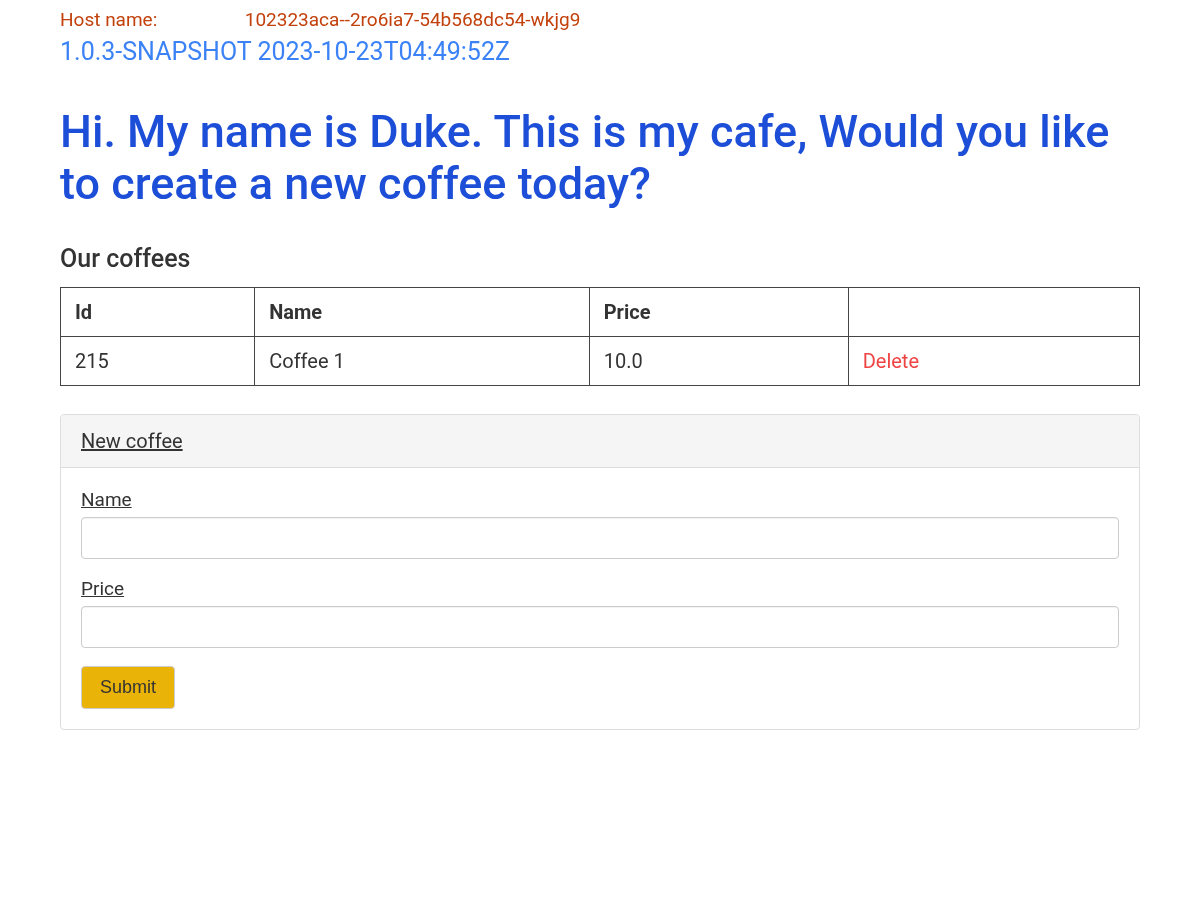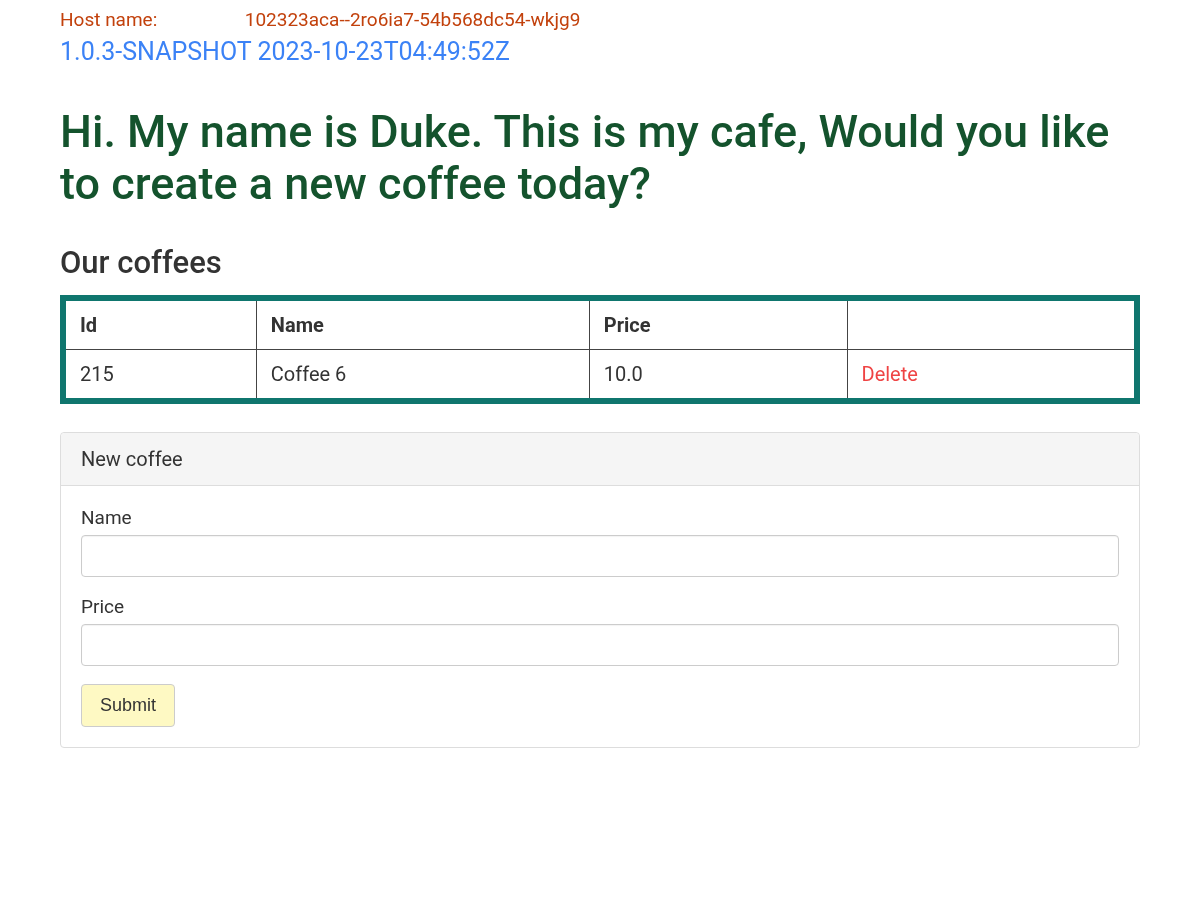--- a/index.html
+++ b/index.html
@@ -25,34 +25,34 @@
       width: 180px;
     }
     .version-row {
       color: #3b82f6;
       font-size: 25px;
       margin-bottom: 40px;
     }
     h1.page-title {
       font-size: 45px;
       font-weight: 500;
-      color: #14532d;
+      color: #1d4ed8;
       line-height: 1.15;
       margin-bottom: 34px;
     }
     h2.section-title {
-      font-size: 31px;
+      font-size: 25px;
       font-weight: 500;
       color: #333;
       margin-bottom: 14px;
     }
     table.coffee-table {
       width: 100%;
       border-collapse: collapse;
-      border: 6px solid #0f766e;
+      border: 1px solid #0f766e;
       margin-bottom: 28px;
     }
     table.coffee-table th,
     table.coffee-table td {
       border: 1px solid #444;
       padding: 12px 14px;
       text-align: left;
       font-size: 20px;
     }
     table.coffee-table th {
@@ -60,20 +60,21 @@
     }
     .delete-link {
       color: #ef4444;
       text-decoration: none;
       cursor: pointer;
     }
     .panel {
       border: 1px solid #ddd;
       border-radius: 4px;
       margin-bottom: 20px;
+      text-decoration: underline;
     }
     .panel-heading {
       background: #f5f5f5;
       border-bottom: 1px solid #ddd;
       padding: 14px 20px;
       font-size: 20px;
       color: #333;
       border-top-left-radius: 4px;
       border-top-right-radius: 4px;
     }
@@ -98,21 +99,21 @@
       border-radius: 4px;
       background: #fff;
       box-shadow: inset 0 1px 1px rgba(0,0,0,0.05);
     }
     .btn {
       display: inline-block;
       padding: 10px 18px;
       font-size: 18px;
       border: 1px solid #ccc;
       border-radius: 4px;
-      background: #fef9c3;
+      background: #eab308;
       color: #333;
       cursor: pointer;
     }
     .col-id { width: 18%; }
     .col-name { width: 31%; }
     .col-price { width: 24%; }
     .col-action { width: 27%; }
   </style>
 </head>
 <body>
@@ -136,21 +137,21 @@
     <tr>
       <th class="col-id">Id</th>
       <th class="col-name">Name</th>
       <th class="col-price">Price</th>
       <th class="col-action"></th>
     </tr>
   </thead>
   <tbody>
     <tr>
       <td>215</td>
-      <td>Coffee 6</td>
+      <td>Coffee 1</td>
       <td>10.0</td>
       <td><a class="delete-link">Delete</a></td>
     </tr>
   </tbody>
 </table>
 
 <div class="panel">
   <div class="panel-heading">New coffee</div>
   <div class="panel-body">
     <div class="form-group">

